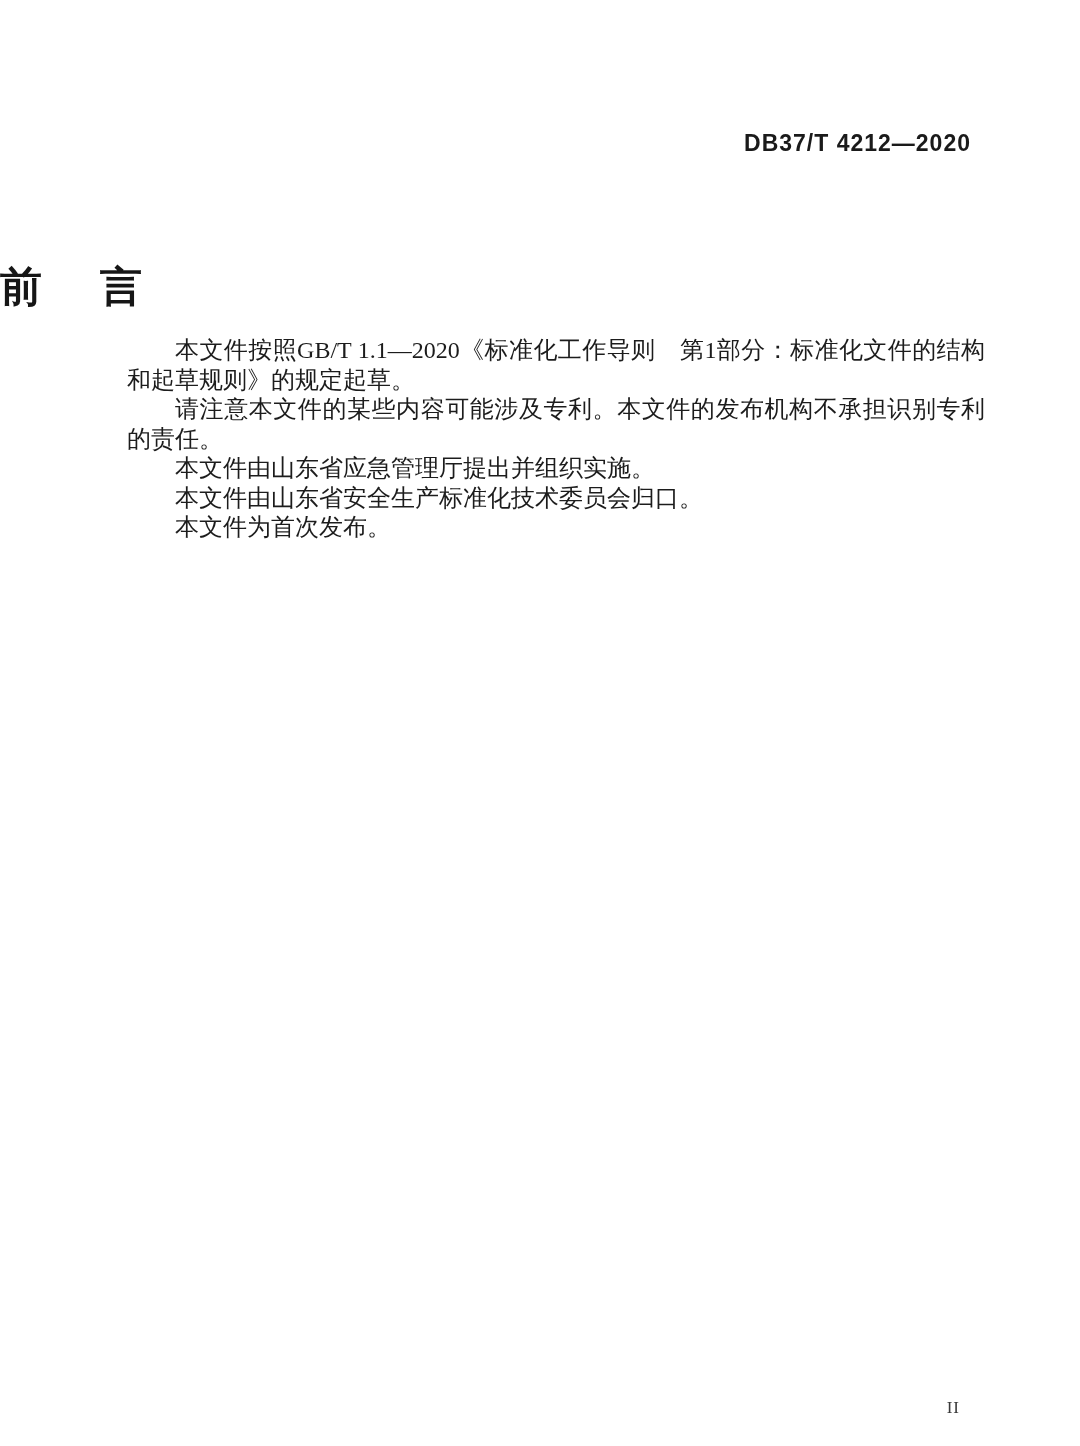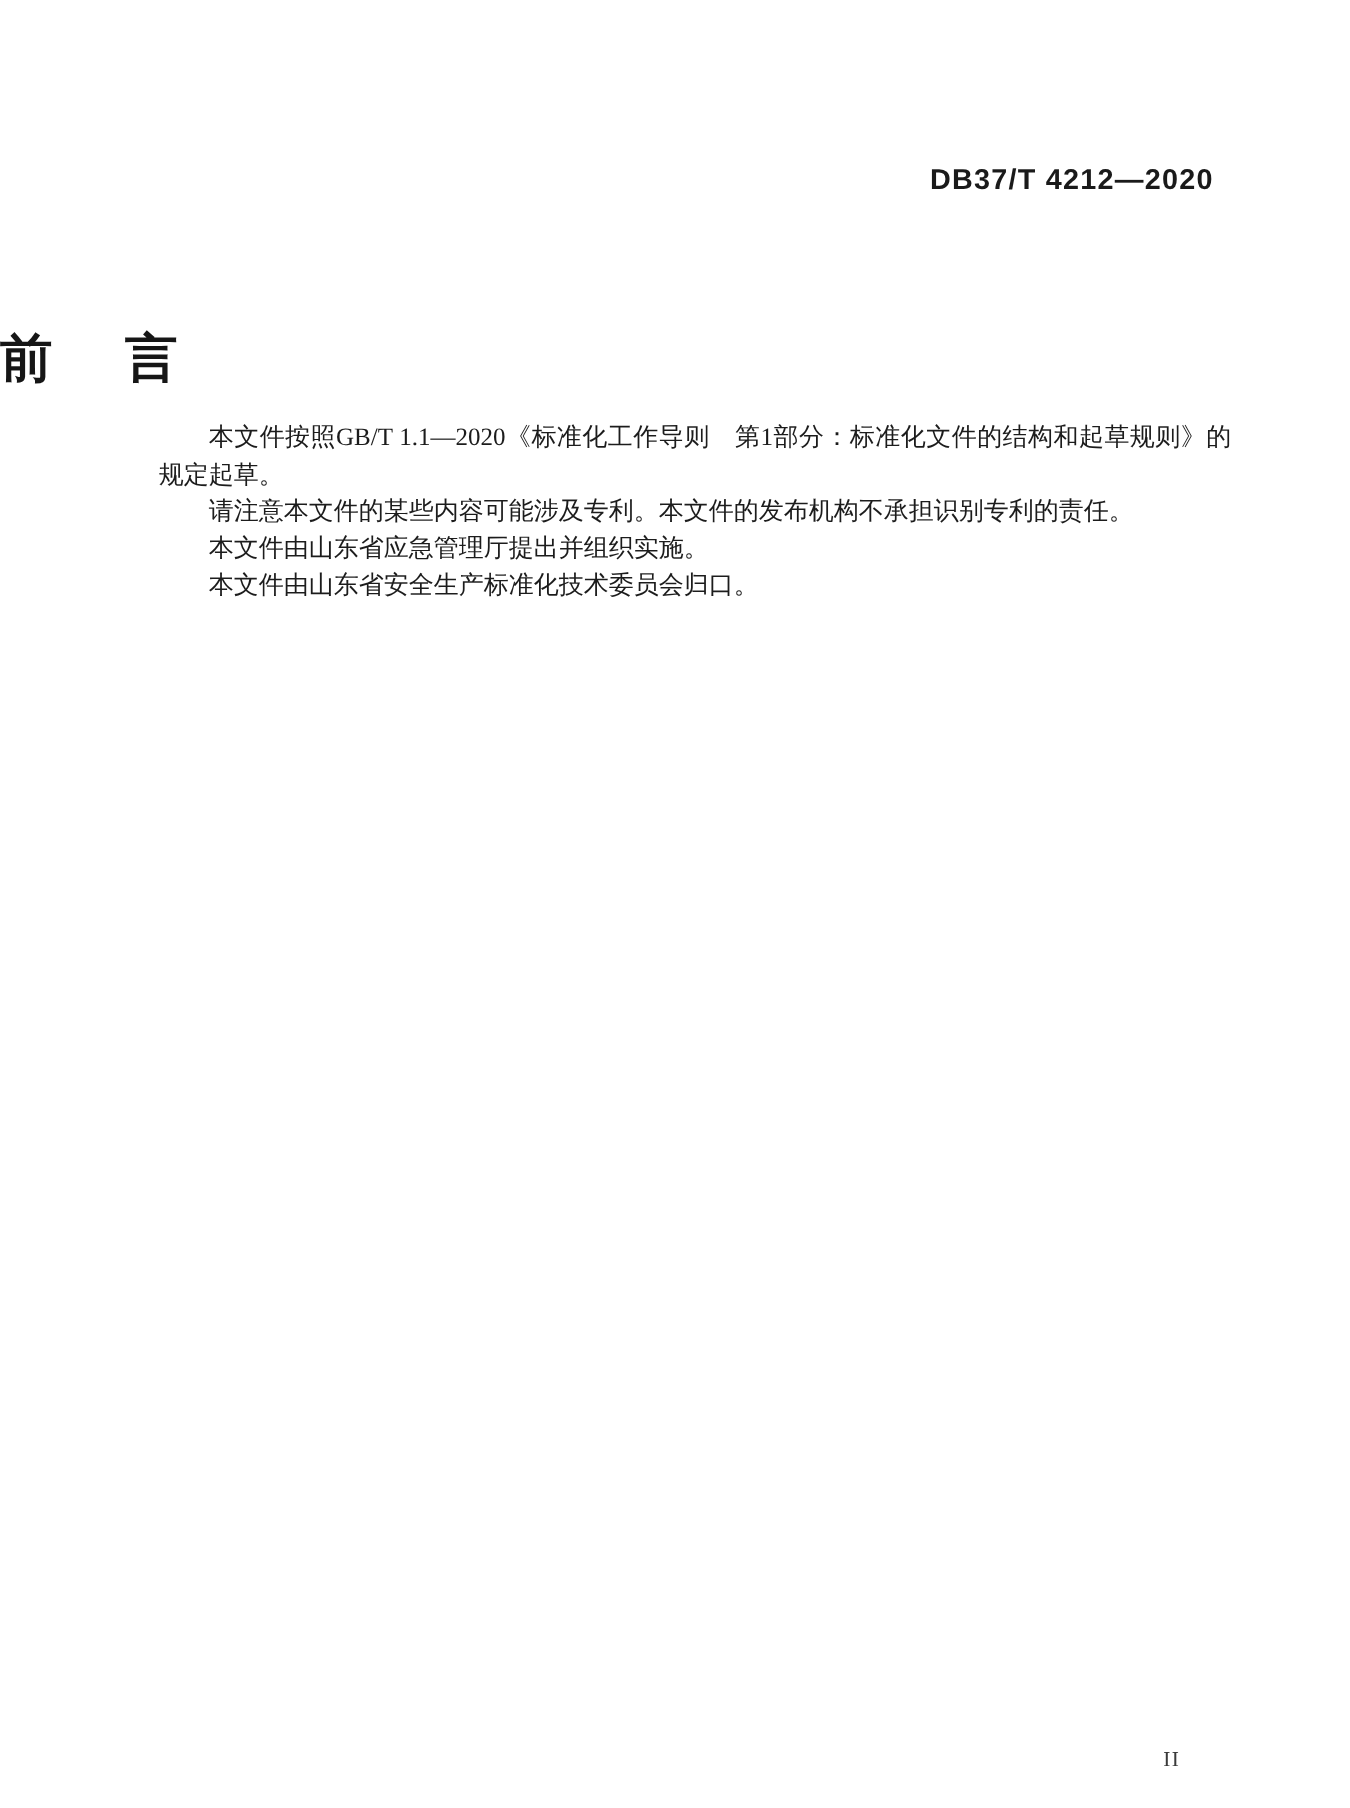--- a/index.html
+++ b/index.html
@@ -37,34 +37,34 @@
     font-size: 42px;
     letter-spacing: 8px;
     color: #161616;
     white-space: nowrap;
   }
   .content {
     position: absolute;
     top: 336px;
     left: 127px;
     width: 858px;
-    font-size: 20px;
+    font-size: 24px;
     line-height: 29.5px;
     text-align: justify;
     color: #1c1c1c;
   }
   .content p {
     margin: 0;
     padding: 0;
     text-indent: 2em;
   }
   .page-number {
     position: absolute;
     top: 1398px;
-    right: 136px;
+    right: 120px;
     font-size: 17px;
     letter-spacing: 1px;
     color: #3a3a3a;
     font-family: "Liberation Serif", "DejaVu Serif", serif;
     margin-left: 48px;
   }
 </style>
 </head>
 <body>
 
@@ -72,17 +72,18 @@
 
   <div class="doc-number">DB37/T 4212—2020</div>
 
   <h1 class="page-title">前　言</h1>
 
   <div class="content">
     <p>本文件按照GB/T 1.1—2020《标准化工作导则　第1部分：标准化文件的结构和起草规则》的规定起草。</p>
     <p>请注意本文件的某些内容可能涉及专利。本文件的发布机构不承担识别专利的责任。</p>
     <p>本文件由山东省应急管理厅提出并组织实施。</p>
     <p>本文件由山东省安全生产标准化技术委员会归口。</p>
+    <p>本文件为首次发布。</p>
   </div>
 
   <div class="page-number">II</div>
 
 </div>
 
 </body></html>

